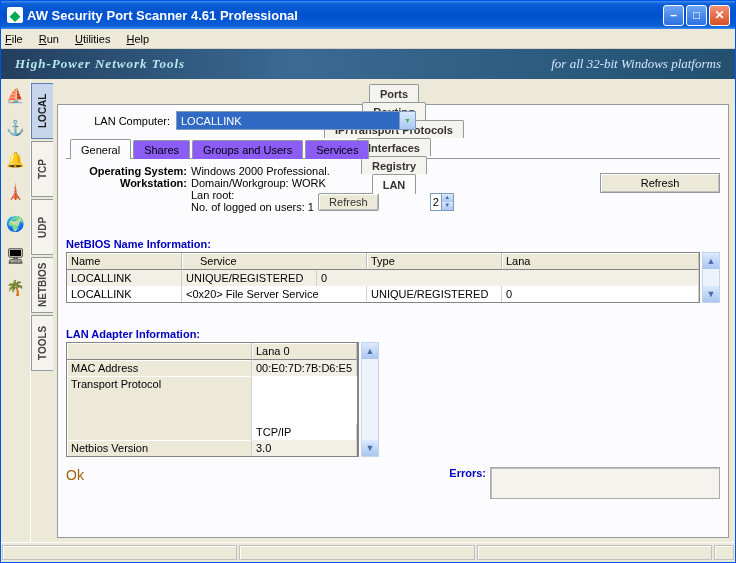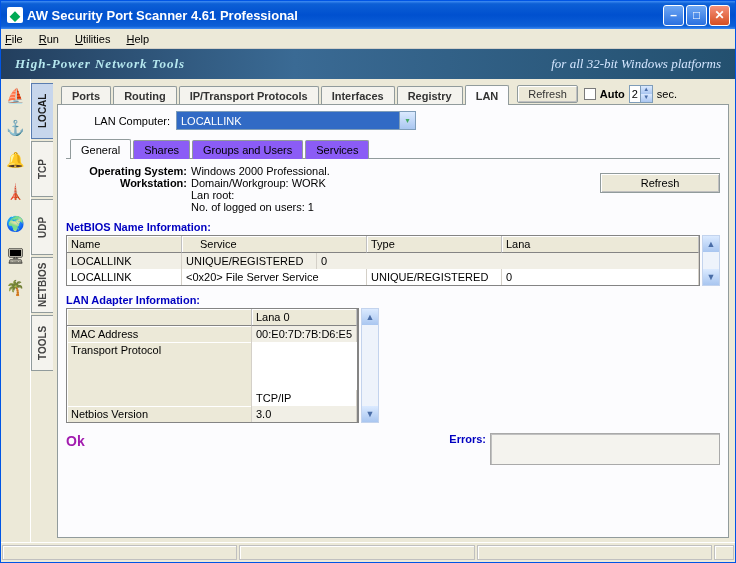--- a/index.html
+++ b/index.html
@@ -17,53 +17,53 @@
   .banner { height:30px; background:linear-gradient(to right,#233f5e,#3a6a94 40%,#23506f 100%); display:flex; align-items:center; color:#b6e8ef; font-style:italic; font-size:13px; padding:0 14px; position:relative;}
   .banner .b1 { font-family:'Times New Roman', serif; font-weight:bold; letter-spacing:1px;}
   .banner .b2 { margin-left:auto; font-family:'Times New Roman', serif; color:#d4e6ff; }
   .body-wrap { flex:1; display:flex; background:#ece9d8; min-height:0;}
   .left-icons { width:30px; background:#ece9d8; border-right:1px solid #fff; display:flex; flex-direction:column; align-items:center; padding-top:6px; gap:10px;}
   .left-icons .li { width:22px; height:22px; display:flex; align-items:center; justify-content:center; font-size:15px;}
   .vtabs { width:22px; background:#ece9d8; display:flex; flex-direction:column; padding-top:4px; gap:2px;}
   .vtab { height:56px; border:1px solid #919b9c; border-left:none; background:#f4f3ee; display:flex; align-items:center; justify-content:center; writing-mode:vertical-rl; transform:rotate(180deg); font-size:10px; font-weight:bold; color:#444; cursor:default;}
   .vtab.active { background:#c7d6ec; border-color:#5a7db0; color:#1a1a1a;}
   .main { flex:1; padding:4px 6px 4px 4px; display:flex; flex-direction:column; min-height:0;}
-  .top-tabs { display:flex; align-items:center; height:22px; gap:0; border-bottom:1px solid #919b9c; padding-left:4px;}
+  .top-tabs { display:flex; align-items:center; height:22px; gap:0; border-bottom:1px solid #919b9c; padding-left:4px;flex-direction:column;}
   .tt { padding:3px 10px 2px; border:1px solid #919b9c; border-bottom:none; background:#f4f3ee; margin-right:2px; font-size:11px; font-weight:bold; color:#333; cursor:default; position:relative; top:1px; border-radius:2px 2px 0 0;}
   .tt.active { background:#fcfcfe; padding-top:4px; padding-bottom:3px; top:1px; z-index:2;}
   .tt.btn { font-weight:normal; border-radius:2px; border-bottom:1px solid #919b9c; background:#ece9d8; padding:2px 10px; top:0;}
   .right-controls { display:flex; align-items:center; gap:4px; margin-left:6px;}
   .chk { width:12px; height:12px; border:1px solid #7a7a7a; background:#fff;}
   .main-panel { flex:1; background:#fcfcfe; border:1px solid #919b9c; border-top:none; padding:6px 8px 8px; display:flex; flex-direction:column; min-height:0;}
   .row { display:flex; align-items:center; }
   .lbl-comp { font-weight:normal; width:100px; text-align:right; padding-right:6px;}
   .combo { flex:0 0 240px; height:19px; background:#316ac5; color:#fff; display:flex; align-items:center; padding:0 4px; font-size:11px; border:1px solid #7f9db9; position:relative;}
   .combo .dd { position:absolute; right:0; top:0; width:16px; height:100%; background:linear-gradient(#dbeaff,#a9c6f0); border-left:1px solid #7f9db9; display:flex; align-items:center; justify-content:center; color:#4a6; font-size:8px;}
   .sub-tabs { margin-top:8px; display:flex; align-items:flex-end; border-bottom:1px solid #919b9c; padding-left:4px;}
   .st { padding:3px 10px; border:1px solid #919b9c; border-bottom:none; background:#8b5cf6; margin-right:2px; position:relative; top:1px; border-radius:2px 2px 0 0; font-size:11px; cursor:default;}
   .st.active { background:#fcfcfe; padding-top:4px;}
   .info-area { display:flex; margin-top:6px; }
   .info-left { flex:1; }
   .info-row { display:flex; }
   .info-label { width:125px; text-align:right; font-weight:bold; font-size:11px; padding-right:4px;}
   .info-val { flex:1; font-size:11px;}
   .btn { border:1px solid #919b9c; background:#ece9d8; padding:3px 18px; font-size:11px; cursor:default; box-shadow:inset 1px 1px #fff, inset -1px -1px #c0c0c0;}
-  .section-title { color:#0000c0; font-weight:bold; margin-top:8px; font-size:11px;}
+  .section-title { color:#0000c0; font-weight:bold; margin-top:25px; font-size:11px;}
   .tbl-wrap { display:flex; margin-top:2px;}
   .tbl { border:1px solid #848484; flex:1;}
   .tbl-head { display:flex; background:#ece9d8; }
   .th { border-right:1px solid #c0c0c0; border-bottom:1px solid #848484; padding:2px 4px; font-size:11px; box-shadow:inset 1px 1px #fff;}
   .tbl-body .tr { display:flex; }
   .tbl-body .tr:nth-child(odd){ background:#f1efe6;}
   .tbl-body .tr:nth-child(even){ background:#fff;}
   .td { border-right:1px solid #d4d0c8; padding:2px 4px; font-size:11px;}
   .scroll { width:18px; border:1px solid #c3d3ed; background:#eef3fb; margin-left:2px; display:flex; flex-direction:column; justify-content:space-between;}
   .sbtn { height:16px; background:linear-gradient(#dbeaff,#a9c6f0); display:flex; align-items:center; justify-content:center; color:#4a6da7; font-size:9px;}
   .adapter-tbl .th, .adapter-tbl .td { }
-  .ok { color:#a21caf; font-weight:bold; font-size:14px;}
+  .ok { color:#a16207; font-weight:normal; font-size:14px;}
   .errlbl { color:#0000c0; font-weight:bold; margin-left:auto; margin-right:4px;}
   .errbox { width:230px; height:32px; border:1px solid #a9a9a9; background:#f4f3ee; box-shadow:inset 1px 1px #c0c0c0;}
   .statusbar { height:20px; background:#ece9d8; border-top:1px solid #fff; display:flex;}
   .statusbar .seg { flex:1; border:1px solid #c0c0c0; margin:2px 1px; box-shadow:inset 1px 1px #fff;}
   .spin { width:24px; height:18px; border:1px solid #7f9db9; background:#fff; display:flex; align-items:center; padding:0 2px; font-size:11px; position:relative;}
   .spin .sp { position:absolute; right:0; top:0; width:12px; height:100%; display:flex; flex-direction:column;}
   .spin .spb { flex:1; background:linear-gradient(#dbeaff,#a9c6f0); border-left:1px solid #7f9db9; font-size:6px; text-align:center; line-height:7px; color:#4a6da7;}
 </style>
 </head>
 <body>

